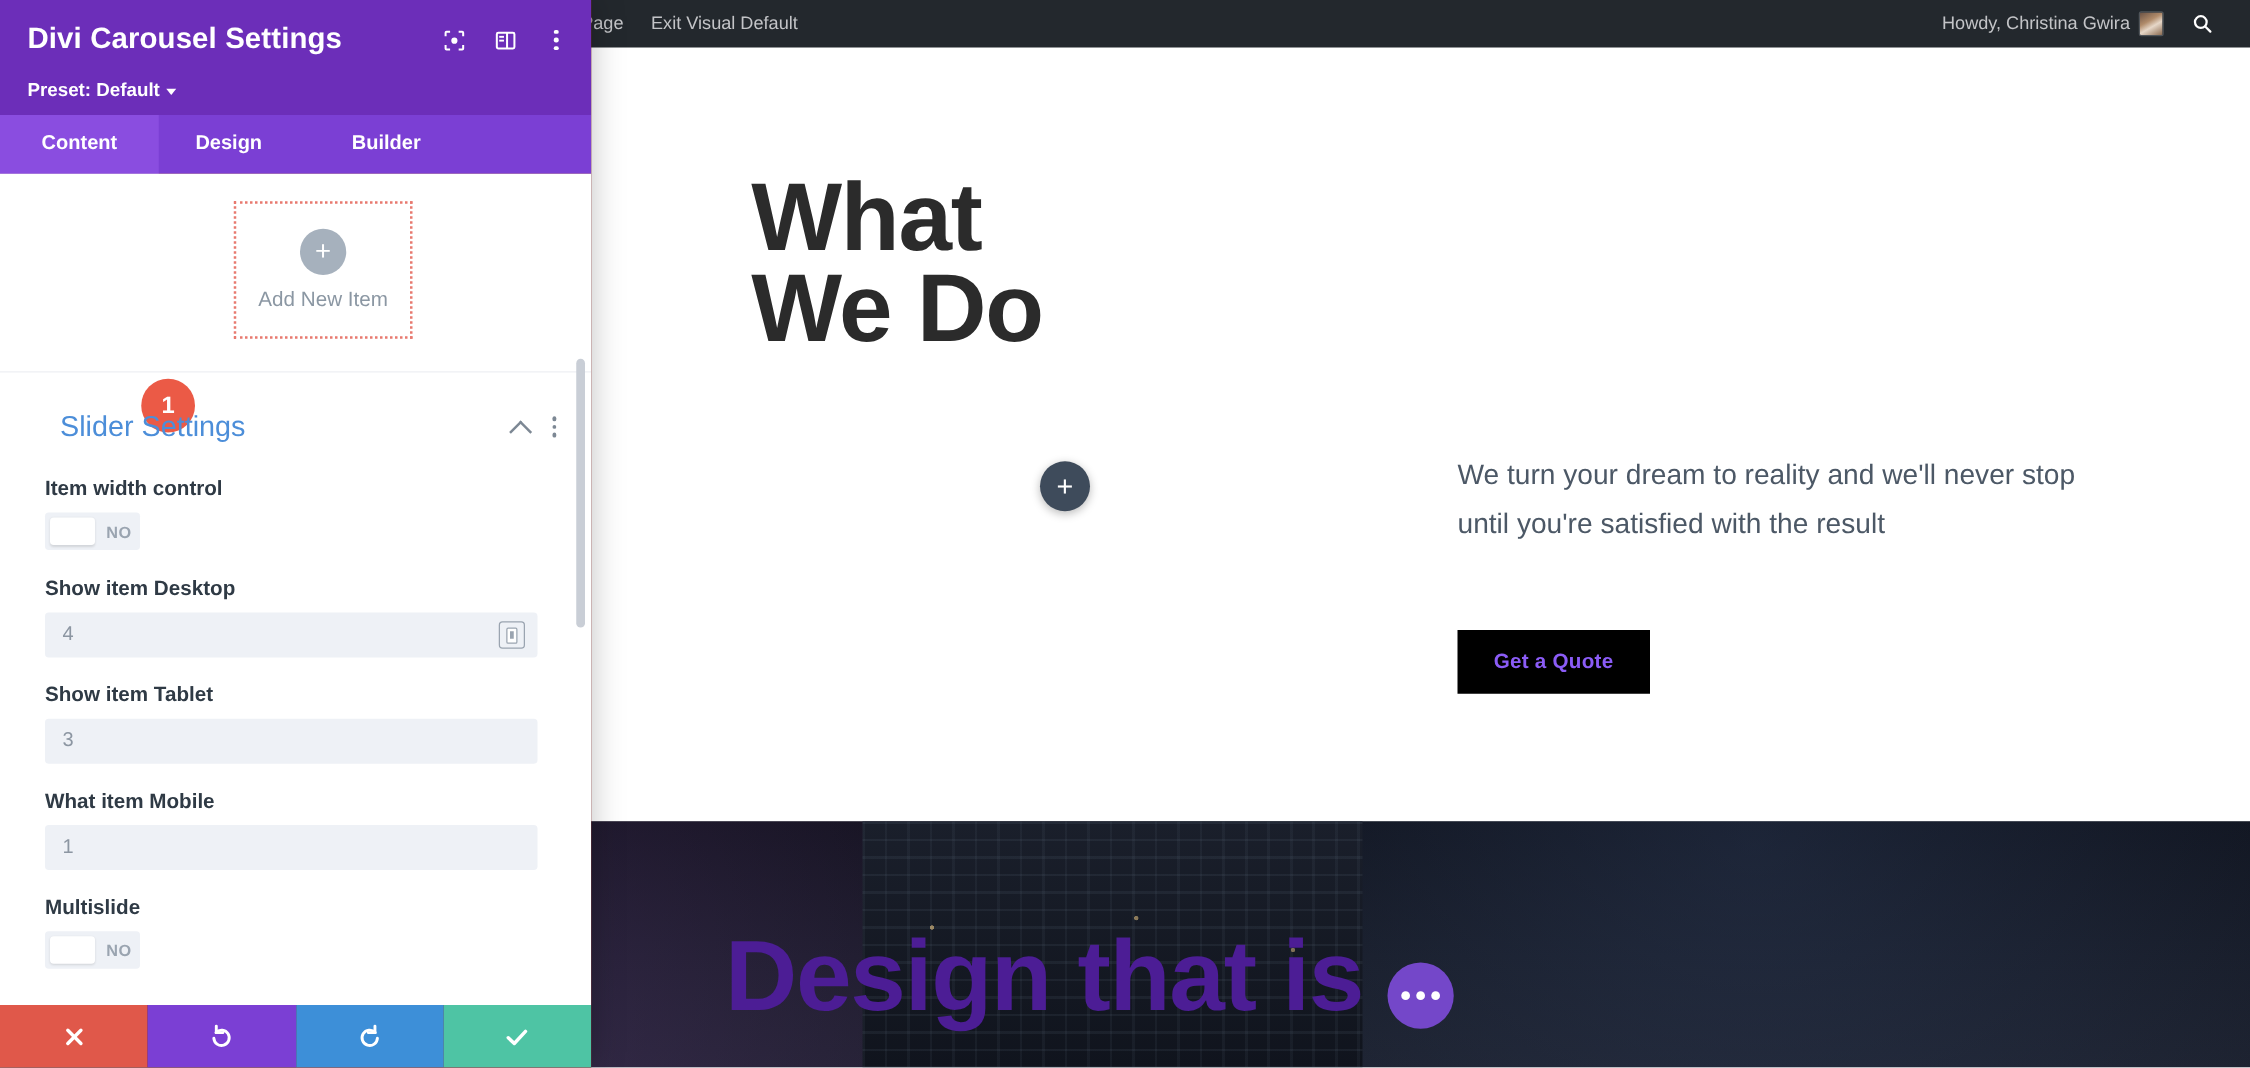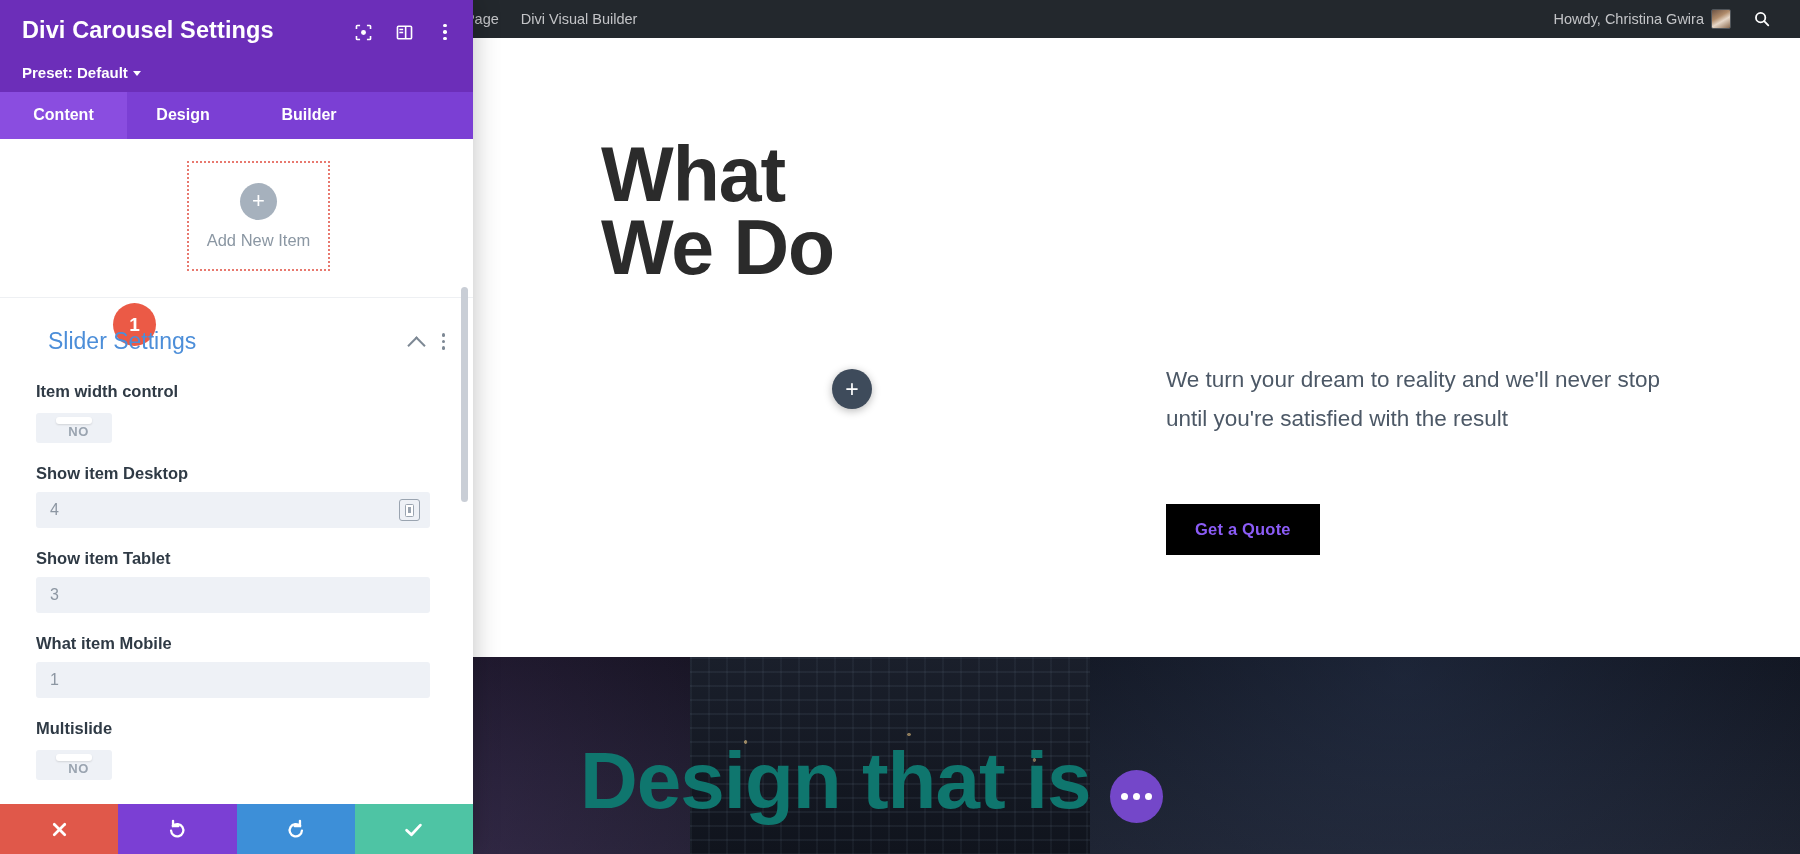--- a/index.html
+++ b/index.html
@@ -158,21 +158,21 @@
     background:
       radial-gradient(circle at 12% 30%, rgba(255,214,140,.55) 0 1.5px, transparent 2px),
       radial-gradient(circle at 34% 55%, rgba(255,214,140,.45) 0 1.5px, transparent 2px),
       radial-gradient(circle at 55% 25%, rgba(255,214,140,.5) 0 1.5px, transparent 2px),
       radial-gradient(circle at 72% 70%, rgba(255,214,140,.4) 0 1.5px, transparent 2px),
       radial-gradient(circle at 88% 42%, rgba(255,214,140,.45) 0 1.5px, transparent 2px),
       radial-gradient(circle at 22% 78%, rgba(255,214,140,.35) 0 1.5px, transparent 2px);
   }
   #dark-heading {
     position: absolute; left: 580px; top: 735px;
-    font-size: 80px; font-weight: 700; color: #0f766e;
+    font-size: 80px; font-weight: 700; color: #4c1d95;
     letter-spacing: -1px; white-space: nowrap; z-index: 6;
   }
   
   #loading-bubble {
     position: absolute; left: 1110px; top: 770px;
     width: 53px; height: 53px; border-radius: 50%;
     background: #7447c9;
     display: flex; align-items: center; justify-content: center;
     gap: 5px; z-index: 12;
   }
@@ -286,21 +286,21 @@
   .kebab-dark { display: flex; flex-direction: column; align-items: center; gap: 3px; cursor: pointer; }
   .kebab-dark i { width: 3.5px; height: 3.5px; border-radius: 50%; background: #7d8894; display:block; }
 
   .field { padding: 0 36px; margin-top: 21px; }
   .field-label {
     font-size: 16.5px; color: #2f3a45; font-weight: 700; margin-bottom: 9px;
   }
   .toggle {
     display: inline-flex; align-items: center;
     background: #eef1f6; border-radius: 3px; padding: 4px;
-    width: 76px; height: 30px; cursor: pointer; flex-direction: column;
+    width: 76px; height: 30px; cursor: pointer;
   }
   .toggle .knob {
     width: 36px; height: 22px; background: #ffffff; border-radius: 3px;
     box-shadow: 0 1px 2px rgba(0,0,0,.12);
   }
   .toggle .toggle-text {
     font-size: 13px; font-weight: 700; color: #9aa4b0; margin-left: 9px; letter-spacing: .5px;
   }
   .text-input {
     width: 394px; height: 36px;
@@ -449,21 +449,21 @@
       <div class="ab-item">
         <span class="ab-icon">
           <svg width="16" height="16" viewBox="0 0 20 20" fill="#c3c4c7">
             <path d="M14.2 2.6 17.4 5.8 7.6 15.6 3.2 17l1.4-4.4 9.6-10z"></path>
           </svg>
         </span>
         <span>Edit Page</span>
       </div>
 
       <div class="ab-item">
-        <span>Divi Visual Builder</span>
+        <span>Exit Visual Default</span>
       </div>
     </div>
 
     <div class="ab-right">
       <div class="ab-item">
         <span>Howdy, Christina Gwira</span>
         <span class="ab-avatar"></span>
       </div>
       <div class="ab-item">
         <span class="ab-icon">

